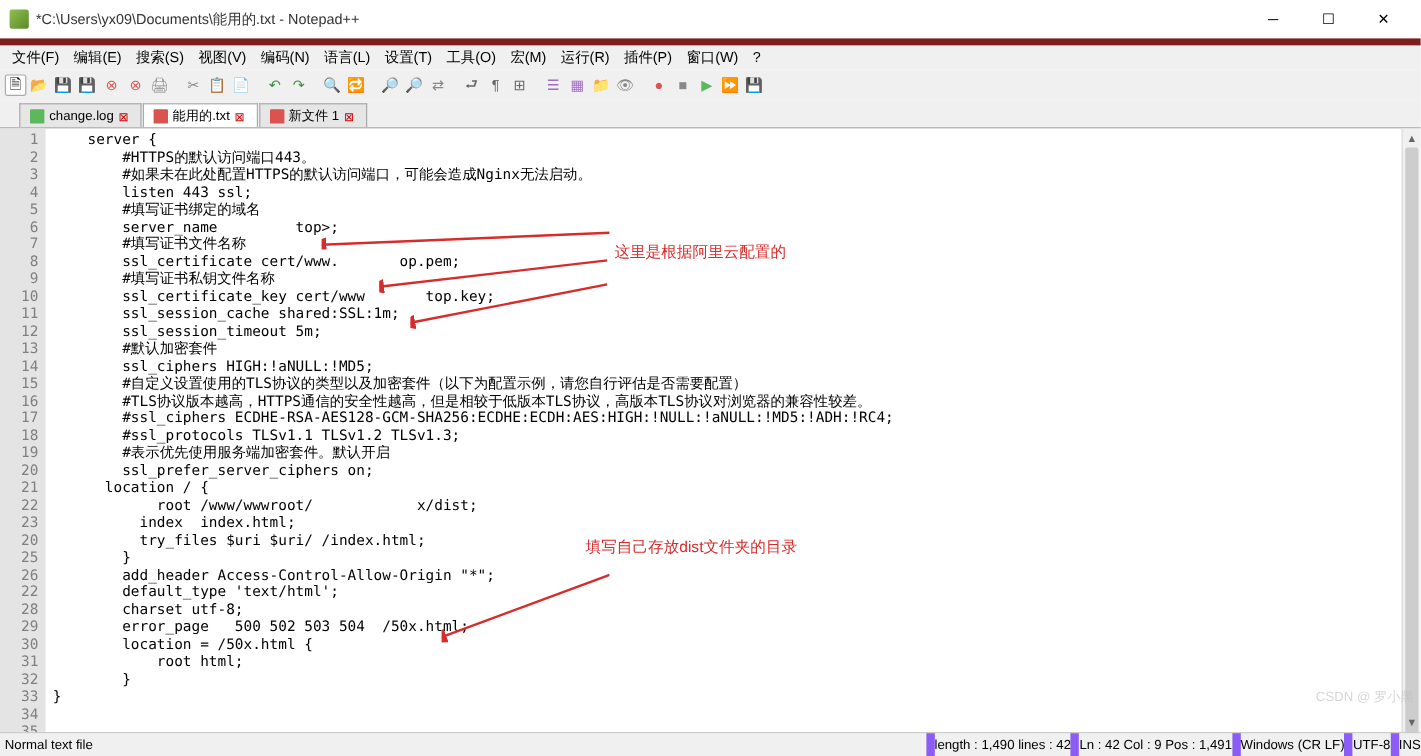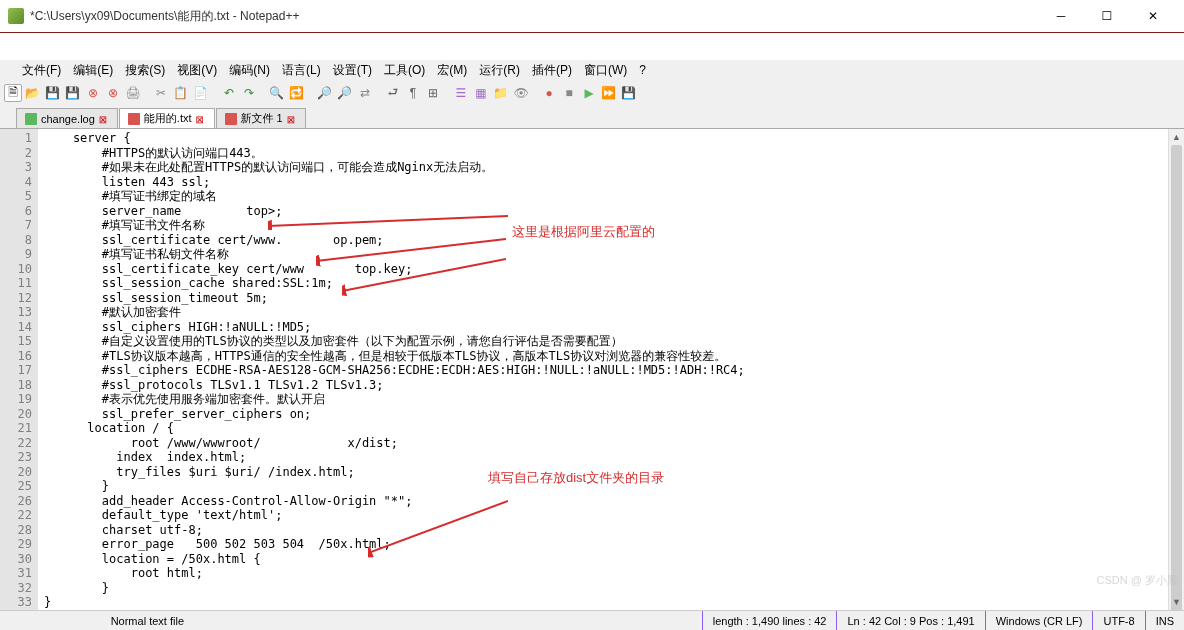--- a/index.html
+++ b/index.html
@@ -1,27 +1,27 @@
 <!DOCTYPE html>
 <html><head>
 <meta charset="utf-8">
 <style>
 * { margin: 0; padding: 0; box-sizing: border-box; }
 body { font-family: "Microsoft YaHei", "Segoe UI", sans-serif; font-size: 12px; background: #f0f0f0; overflow: hidden; width: 1184px; height: 630px; }
 .window { width: 1184px; height: 630px; background: #fff; display: flex; flex-direction: column; }
 
 
-.titlebar { height: 14px; background: #fff; display: flex; align-items: center; padding: 16px 8px; border-bottom: 1px solid #7f1d1d; }
+.titlebar { height: 14px; background: #fff; display: flex; align-items: center; padding: 16px 8px; border-bottom: 6px solid #7f1d1d; }
 .title-icon { width: 16px; height: 16px; background: linear-gradient(135deg,#8fc04e,#5a8a2a); border-radius: 2px; margin-right: 6px; }
 .title-text { flex: 1; color: #333; font-size: 12px; }
 .win-controls { display: flex; }
 .win-btn { width: 46px; height: 30px; display: flex; align-items: center; justify-content: center; cursor: pointer; }
 
 
-.menubar { height: 20px; display: flex; align-items: center; padding: 0 16px; background: #f0f0f0; margin-top: 27px; }
+.menubar { height: 20px; display: flex; align-items: center; padding: 0 4px; background: #f0f0f0; }
 .menu-item { padding: 2px 6px; cursor: pointer; font-size: 12px; }
 
 
 .toolbar { height: 26px; display: flex; align-items: center; padding: 2px 4px; background: #f0f0f0; gap: 2px; }
 .tb-icon { width: 18px; height: 18px; border-radius: 2px; cursor: pointer; display:flex; align-items:center; justify-content:center; font-size:12px; }
 .tb-sep { width: 6px; }
 
 
 .tabbar { height: 22px; display: flex; align-items: flex-end; background: #f0f0f0; padding-left: 16px; }
 .tab { height: 20px; padding: 2px 8px; border: 1px solid #aaa; border-bottom: none; background: #e6e6e6; display: flex; align-items: center; gap: 4px; font-size: 11px; cursor: pointer; margin-right: 1px; }
@@ -38,23 +38,23 @@
 .scrollbar-v { width: 16px; background: #f0f0f0; border-left: 1px solid #ddd; position:relative;}
 .scroll-up, .scroll-down { height:16px; display:flex;align-items:center;justify-content:center;color:#666;font-size:9px;cursor:pointer;}
 .scroll-thumb { position:absolute; top:16px; left:2px; right:2px; height:560px; background:#cdcdcd; border-radius:2px;}
 
 
 .arrow { position: absolute; pointer-events: none; }
 .anno-text { position: absolute; color: #d62c2c; font-family: "Microsoft YaHei", sans-serif; font-size: 13px; }
 
 
 .statusbar { height: 20px; background: #f0f0f0; border-top: 1px solid #ccc; display: flex; align-items: center; font-size: 11px; }
-.status-left { padding: 0 16px; flex:0 0 200px;text-align:right; }
+.status-left { padding: 0 4px; flex:0 0 200px; }
 .status-spacer { flex: 1; }
-.status-seg { padding: 0 10px; border-left: 1px solid #8b5cf6; height: 100%; display: flex; align-items: center; }
+.status-seg { padding: 0 0; border-left: 7px solid #8b5cf6; height: 100%; display: flex; align-items: center; }
 
 .watermark { position:absolute; right:6px; bottom:22px; color:#bbb; font-size:11px; opacity:0.6; font-family:sans-serif;}
 </style>
 </head>
 <body>
 
 <div class="window">
 
   <div class="titlebar">
     <div class="title-icon"></div>

